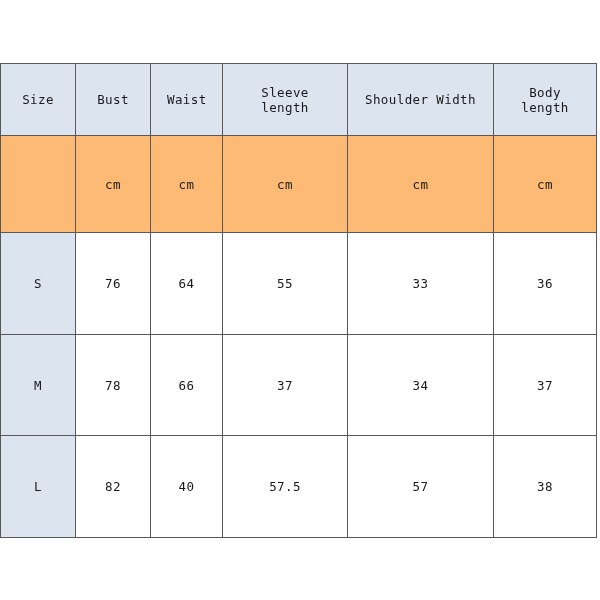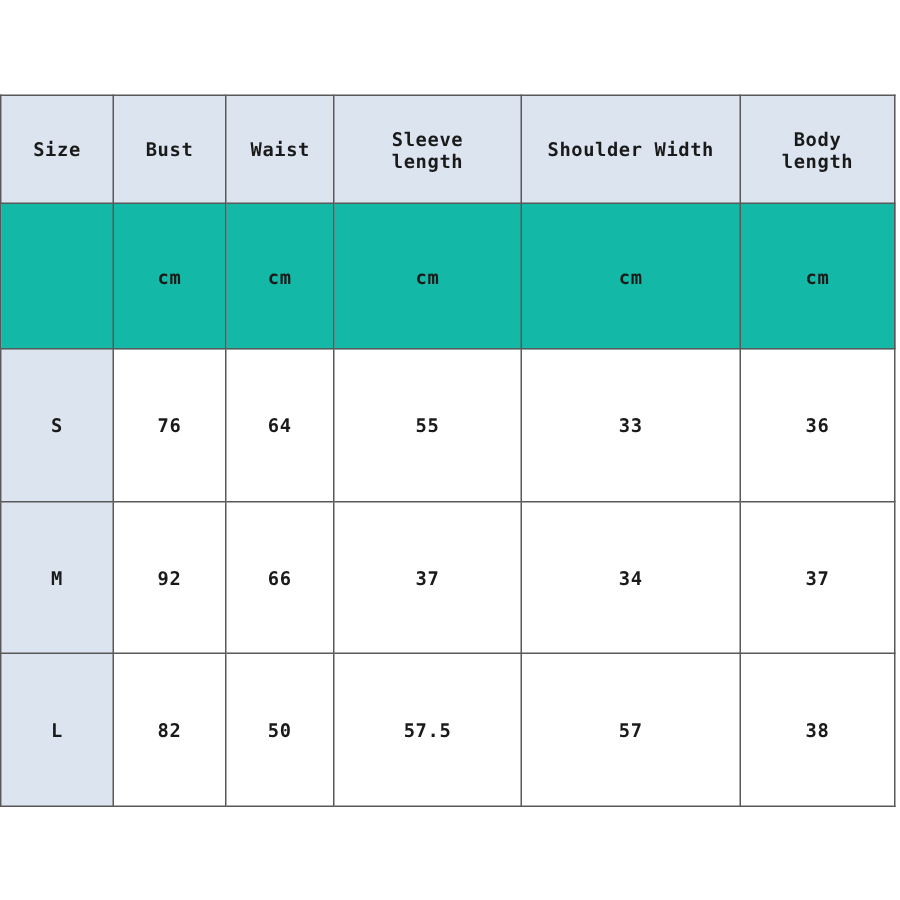--- a/index.html
+++ b/index.html
@@ -28,21 +28,21 @@
     height: 475px;
     table-layout: fixed;
     background: #ffffff;
   }
 
   table.size-chart td,
   table.size-chart th {
     border: 1px solid #595959;
     text-align: center;
     vertical-align: middle;
-    font-weight: bold;
+    font-weight: normal;
     font-family: "DejaVu Sans Mono", "Liberation Mono", monospace;
     font-size: 12.5px;
     color: #1a1a1a;
     letter-spacing: 0.4px;
     padding: 16px;
   }
 
   
   col.c-size     { width: 75px; }
   col.c-bust     { width: 75px; }
@@ -60,21 +60,21 @@
   }
   .plain {
     background: #ffffff;
   }
 
   .header-row th {
     background: #dce4f0;
     border-bottom: 1px solid #2b2b2b;
   }
   .unit-row td {
-    background: #14b8a6;
+    background: #fdba74;
   }
 
   .unit-cell {
     font-size: 11px;
   }
   .size-label {
     font-size: 12.5px;
   }
   .value-cell {
     font-size: 12.5px;
@@ -119,31 +119,31 @@
         <td class="tinted size-label">S</td>
         <td class="plain value-cell">76</td>
         <td class="plain value-cell">64</td>
         <td class="plain value-cell">55</td>
         <td class="plain value-cell">33</td>
         <td class="plain value-cell">36</td>
       </tr>
 
       <tr class="data-row">
         <td class="tinted size-label">M</td>
-        <td class="plain value-cell">92</td>
+        <td class="plain value-cell">78</td>
         <td class="plain value-cell">66</td>
         <td class="plain value-cell">37</td>
         <td class="plain value-cell">34</td>
         <td class="plain value-cell">37</td>
       </tr>
 
       <tr class="data-row">
         <td class="tinted size-label">L</td>
         <td class="plain value-cell">82</td>
-        <td class="plain value-cell">50</td>
+        <td class="plain value-cell">40</td>
         <td class="plain value-cell">57.5</td>
         <td class="plain value-cell">57</td>
         <td class="plain value-cell">38</td>
       </tr>
 
 
     </tbody>
   </table>
 </div>
 

